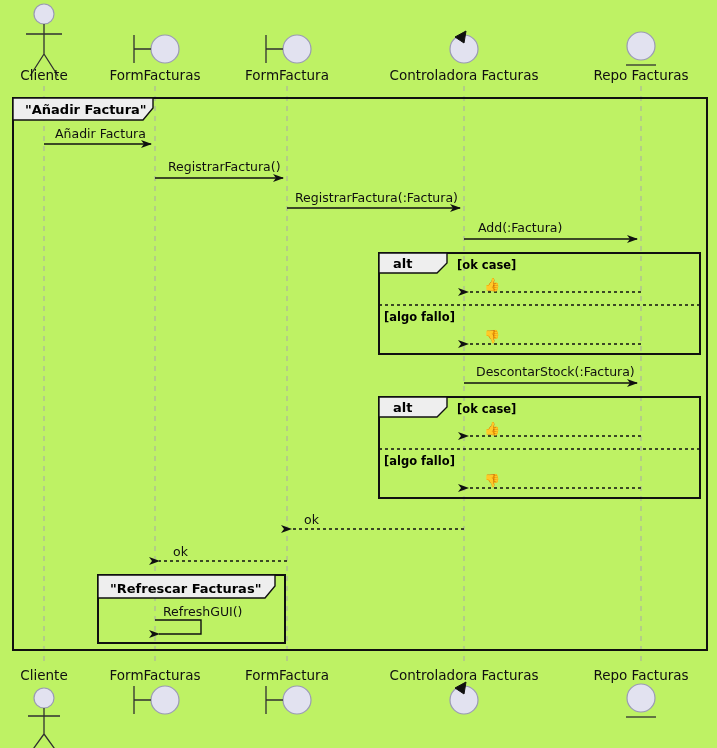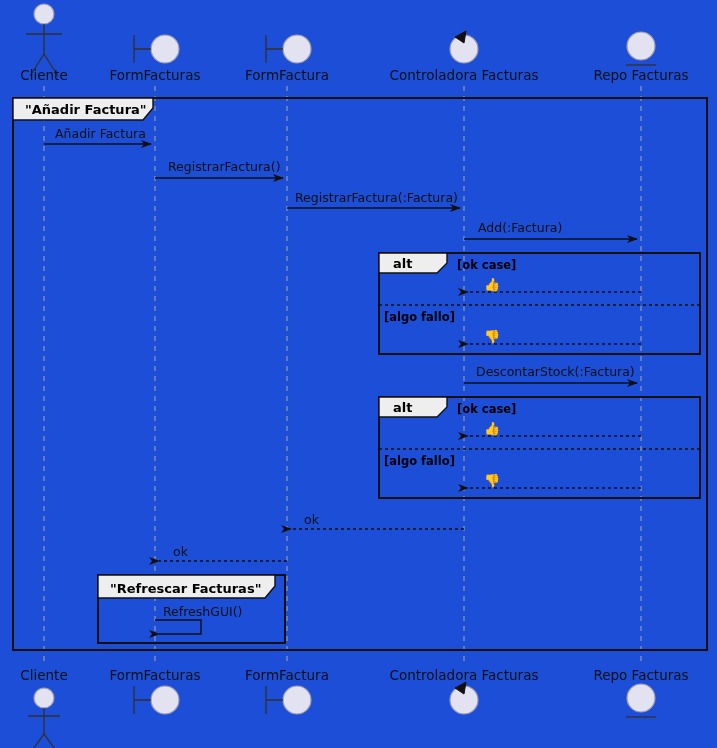--- a/index.html
+++ b/index.html
@@ -8,21 +8,21 @@
     padding: 0;
     background: #ffffff;
   }
   body {
     font-family: "DejaVu Sans", sans-serif;
   }
   #diagram {
     position: relative;
     width: 717px;
     height: 748px;
-    background: #1d4ed8;
+    background: #bef264;
     overflow: hidden;
   }
   svg.canvas {
     position: absolute;
     left: 0;
     top: 0;
     width: 717px;
     height: 748px;
   }
   .lbl-part {

